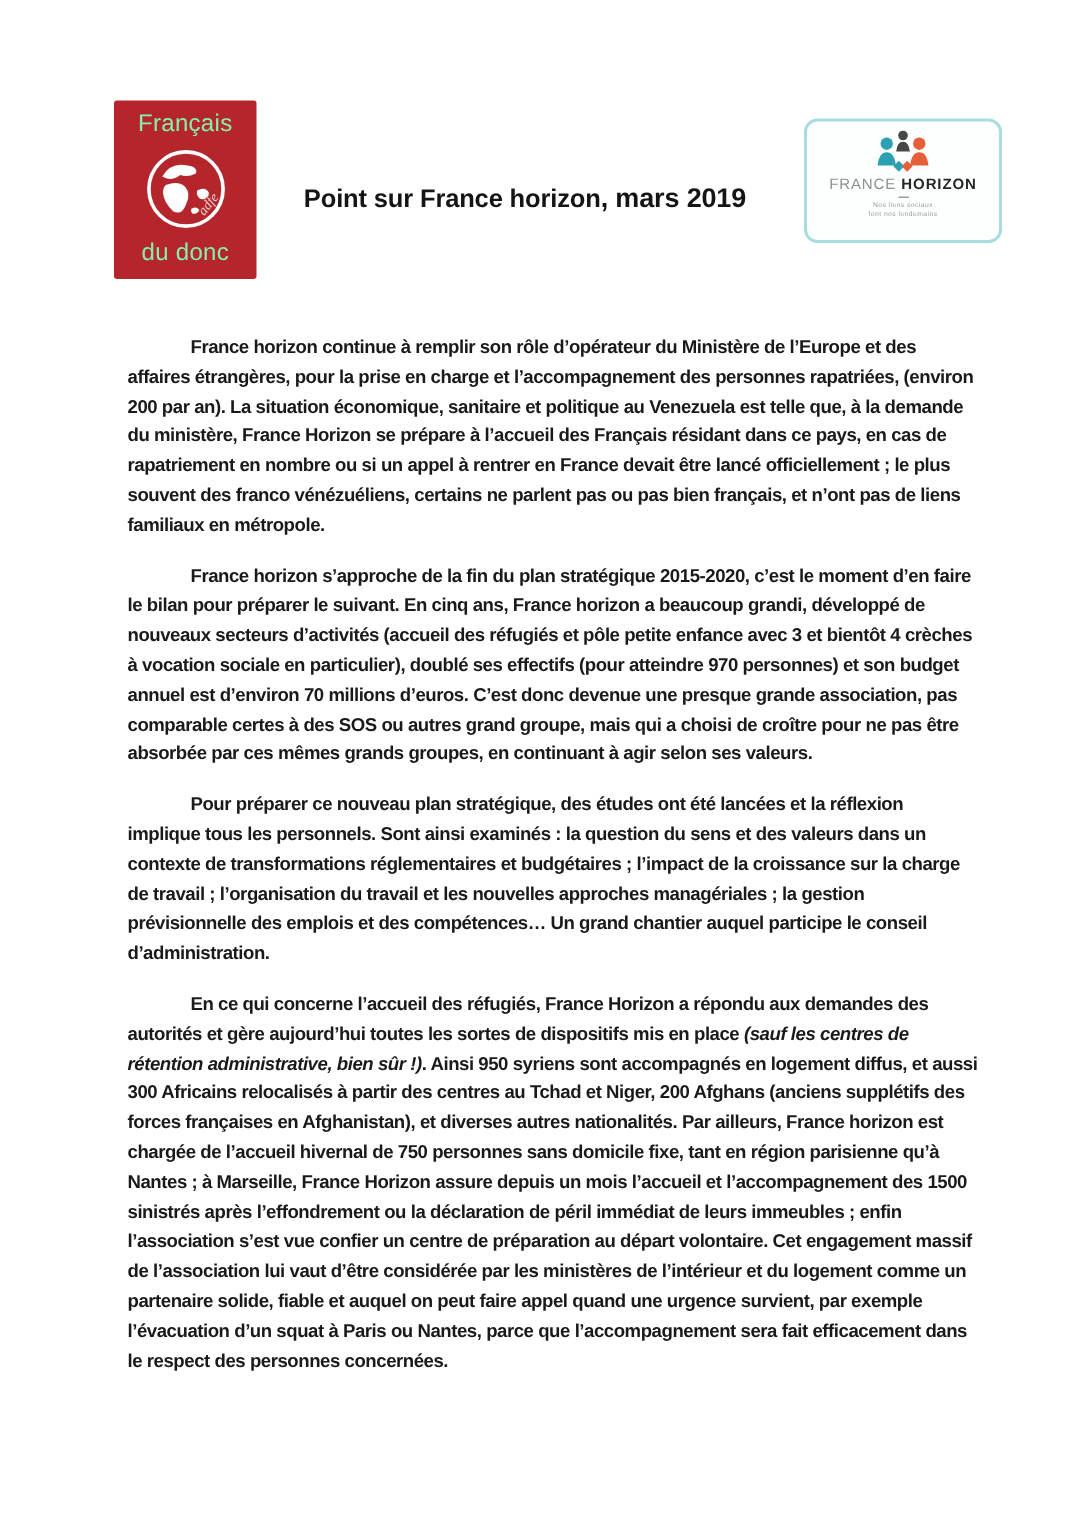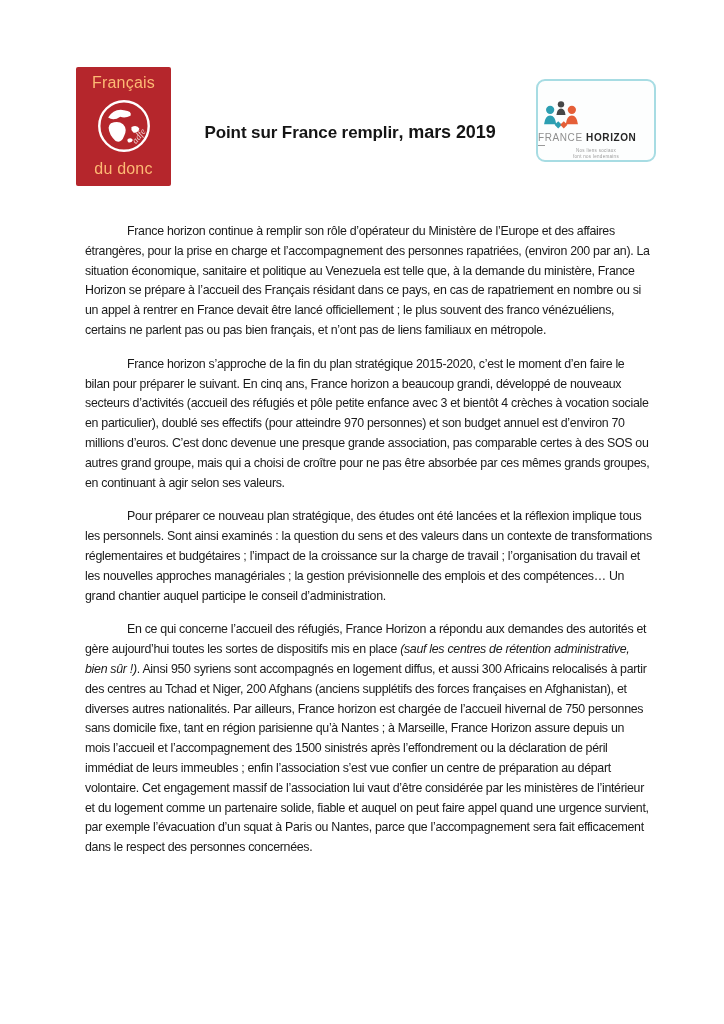--- a/index.html
+++ b/index.html
@@ -4,49 +4,49 @@
 <style>
   html, body { margin:0; padding:0; background:#ffffff; }
   .page {
     position:relative; width:724px; height:1024px; background:#ffffff;
     overflow:hidden; font-family:"Liberation Sans", sans-serif;
   }
 
   
   .logo-fdm {
     position:absolute; left:76px; top:67px; width:95px; height:119px;
-    background:#b5262c; color:#fdba74; box-sizing:border-box;
+    background:#b5262c; color:#86efac; box-sizing:border-box;
     display:flex; flex-direction:column; align-items:center;
     justify-content:space-between; padding:8px 0 9px; border-radius:2px;
   }
   .logo-fdm .t { font-size:16px; letter-spacing:.2px; line-height:16px; }
 
   
   .doc-title {
     position:absolute; top:122px; left:0; width:700px; text-align:center;
     font-weight:bold; color:#151515; font-size:17px; letter-spacing:-.1px;
   }
   .doc-title .suffix { font-size:18px; }
 
   
   .logo-fh {
-    position:absolute; left:536px; top:79px; width:120px; height:83px;
+    position:absolute; left:536px; top:79px; width:132px; height:83px;
     background:#fdfefe; border:2px solid #a7dce3; border-radius:9px;
     box-sizing:border-box; display:flex; flex-direction:column;
-    padding-top:19px;
+    align-items:center; padding-top:5px;
   }
   .fh-name { font-size:10px; letter-spacing:.6px; color:#8f8f8f; margin-top:1px; white-space:nowrap; }
   .fh-name .bold { color:#262626; font-weight:bold; }
   .fh-sep { width:7px; height:1px; background:#9a9a9a; margin:2px 0 2px; }
   .fh-tag { font-size:4.5px; line-height:6px; color:#9b9b9b; text-align:center; letter-spacing:.3px; }
 
   
   .body-text {
     position:absolute; top:222px; left:85px; width:567px;
-    font-size:12.4px; font-weight:normal; letter-spacing:-.3px;
+    font-size:12.4px; font-weight:bold; letter-spacing:-.3px;
     line-height:19.8px; color:#1a1a1a; text-align:left;
   }
   .body-text p { margin:0 0 14px 0; text-indent:42px; }
   .body-text em { font-style:italic; }
 </style>
 </head>
 <body>
 
 <div class="page">
 
@@ -57,21 +57,21 @@
       <path d="M13 21 Q19 11 30 13 Q39 14 37 19 Q31 22 26 20 Q19 25 13 21 Z" fill="#ffffff"></path>
       <path d="M16 27 Q24 24 29 28 Q34 33 30 41 Q27 49 21 46 Q14 40 13.5 32 Q14 28 16 27 Z" fill="#ffffff"></path>
       <path d="M38 31 Q44 28 46.5 33 Q44.5 38.5 40 37 Q37 34 38 31 Z" fill="#ffffff"></path>
       <path d="M34 44 Q38 42 39.5 45 Q38 48.5 34.5 47.5 Q33 46 34 44 Z" fill="#ffffff"></path>
       <text x="34" y="47" transform="rotate(-52 41 39)" font-size="10" font-style="italic" fill="#f0d4d4" font-family="Liberation Serif, serif">adfe</text>
     </svg>
     <div class="t">du donc</div>
   </div>
 
   <div class="doc-title">
-    <span>Point sur France remplir</span><span class="suffix">, mars 2019</span>
+    <span>Point sur France horizon</span><span class="suffix">, mars 2019</span>
   </div>
 
   <div class="logo-fh">
     <svg viewBox="0 0 44 30" width="46" height="31" aria-hidden="true">
       <circle cx="22" cy="4.2" r="3.1" fill="#474747"></circle>
       <path d="M17.6 14.5 Q18.2 8.2 22 8.2 Q25.8 8.2 26.4 14.5 Z" fill="#474747"></path>
       <circle cx="11.5" cy="9.5" r="4" fill="#2d9fb2"></circle>
       <path d="M5.6 23.5 Q6.6 15 11.5 15 Q16.4 15 17.4 23.5 Z" fill="#2d9fb2"></path>
       <circle cx="32.5" cy="9.5" r="4" fill="#e55f38"></circle>
       <path d="M26.6 23.5 Q27.6 15 32.5 15 Q37.4 15 38.4 23.5 Z" fill="#e55f38"></path>

